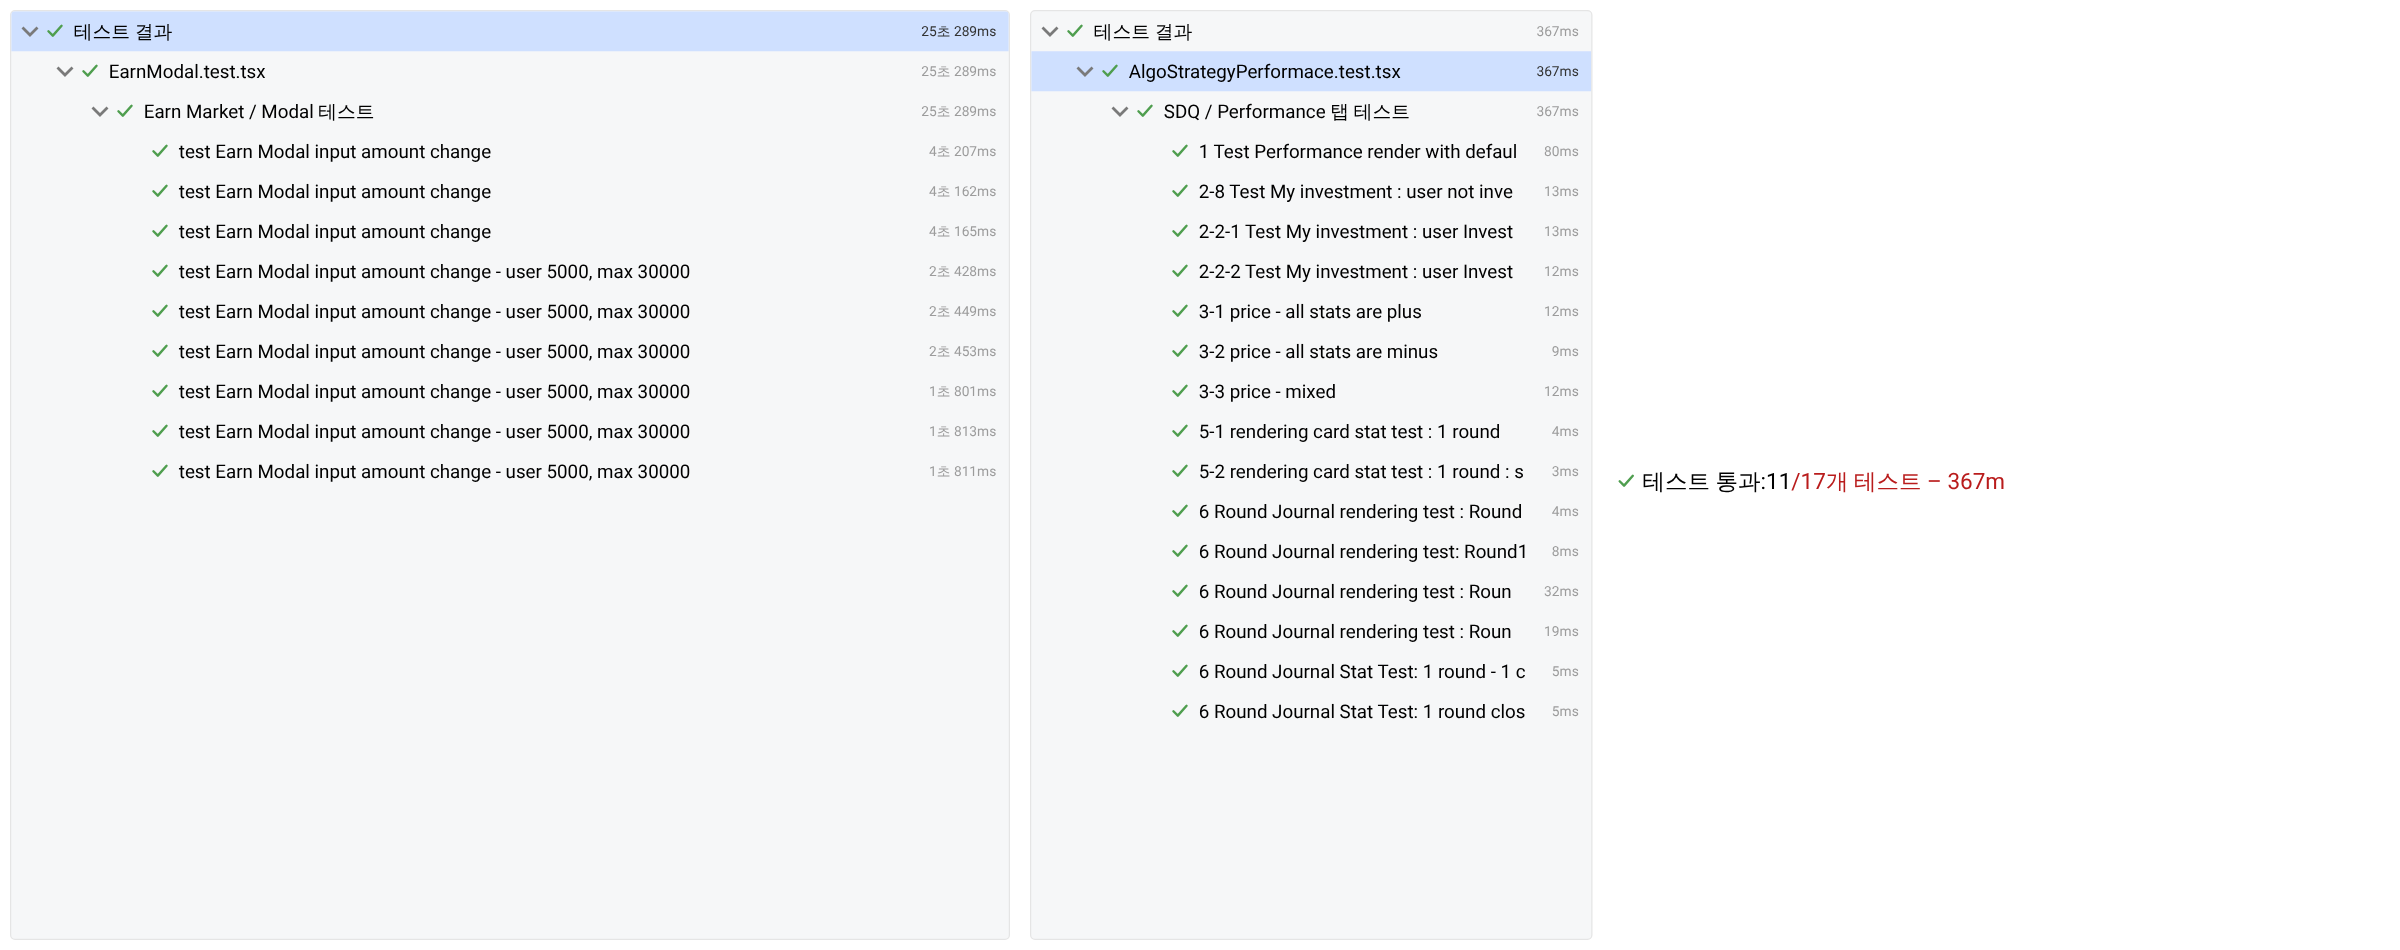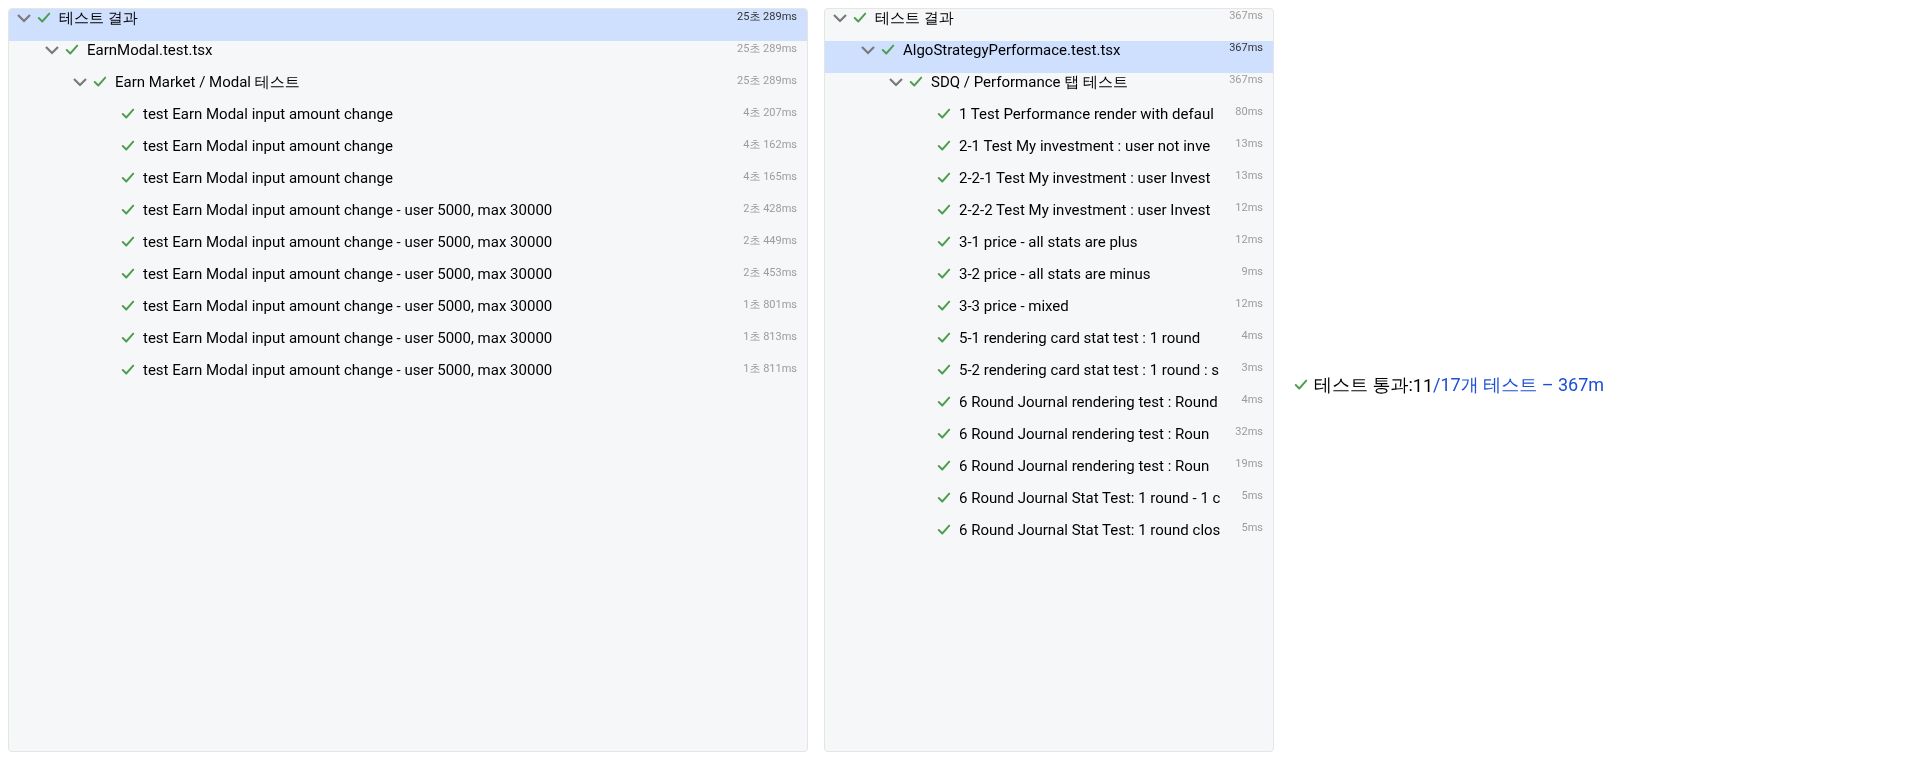--- a/index.html
+++ b/index.html
@@ -35,20 +35,21 @@
     align-items: center;
     font-size: 18px;
     padding: 8px 12px;
     white-space: nowrap;
     color: #000;
     margin-top: 10px;
   }
 
   .row {
     display: flex;
+    align-items: center;
     height: 32px;
     padding: 0 10px 0 0;
     position: relative;
     white-space: nowrap;
   }
   .row.selected { background: #cfe0ff; }
   .row .indent { flex: 0 0 auto; }
   .row .chevron {
     width: 18px; height: 18px;
     display: inline-flex;
@@ -76,21 +77,21 @@
   }
   .row .time {
     flex: 0 0 auto;
     color: #9c9c9c;
     font-size: 11px;
     margin-left: 4px;
   }
   .row.selected .time { color: #333; }
   .summary .check { margin-right:6px; display:inline-flex; align-items:center; }
   .summary .check svg { width:14px; height:14px; }
-  .grey { color:#1d4ed8; }
+  .grey { color:#b91c1c; }
 
 </style>
 </head>
 <body>
 
 <div class="layout">
 
   <div class="panel panel-left">
 
     <div class="row selected">
@@ -308,21 +309,21 @@
           <span class="time">80ms</span>
         </div>
         <div class="row">
           <span class="indent" style="width:90px"></span>
           <span class="chevron hidden"></span>
           <span class="check">
             <svg viewBox="0 0 16 16">
               <path d="M2 8 L6 12 L14 3" fill="none" stroke="#4f9e4f" stroke-width="2.2" stroke-linecap="round" stroke-linejoin="round"></path>
             </svg>
           </span>
-          <span class="label">2-1 Test My investment : user not inve</span>
+          <span class="label">2-8 Test My investment : user not inve</span>
           <span class="time">13ms</span>
         </div>
         <div class="row">
           <span class="indent" style="width:90px"></span>
           <span class="chevron hidden"></span>
           <span class="check">
             <svg viewBox="0 0 16 16">
               <path d="M2 8 L6 12 L14 3" fill="none" stroke="#4f9e4f" stroke-width="2.2" stroke-linecap="round" stroke-linejoin="round"></path>
             </svg>
           </span>
@@ -398,20 +399,31 @@
         <div class="row">
           <span class="indent" style="width:90px"></span>
           <span class="chevron hidden"></span>
           <span class="check">
             <svg viewBox="0 0 16 16">
               <path d="M2 8 L6 12 L14 3" fill="none" stroke="#4f9e4f" stroke-width="2.2" stroke-linecap="round" stroke-linejoin="round"></path>
             </svg>
           </span>
           <span class="label">6 Round Journal rendering test : Round</span>
           <span class="time">4ms</span>
+        </div>
+        <div class="row">
+          <span class="indent" style="width:90px"></span>
+          <span class="chevron hidden"></span>
+          <span class="check">
+            <svg viewBox="0 0 16 16">
+              <path d="M2 8 L6 12 L14 3" fill="none" stroke="#4f9e4f" stroke-width="2.2" stroke-linecap="round" stroke-linejoin="round"></path>
+            </svg>
+          </span>
+          <span class="label">6 Round Journal rendering test: Round1</span>
+          <span class="time">8ms</span>
         </div>
         <div class="row">
           <span class="indent" style="width:90px"></span>
           <span class="chevron hidden"></span>
           <span class="check">
             <svg viewBox="0 0 16 16">
               <path d="M2 8 L6 12 L14 3" fill="none" stroke="#4f9e4f" stroke-width="2.2" stroke-linecap="round" stroke-linejoin="round"></path>
             </svg>
           </span>
           <span class="label">6 Round Journal rendering test : Roun</span>

